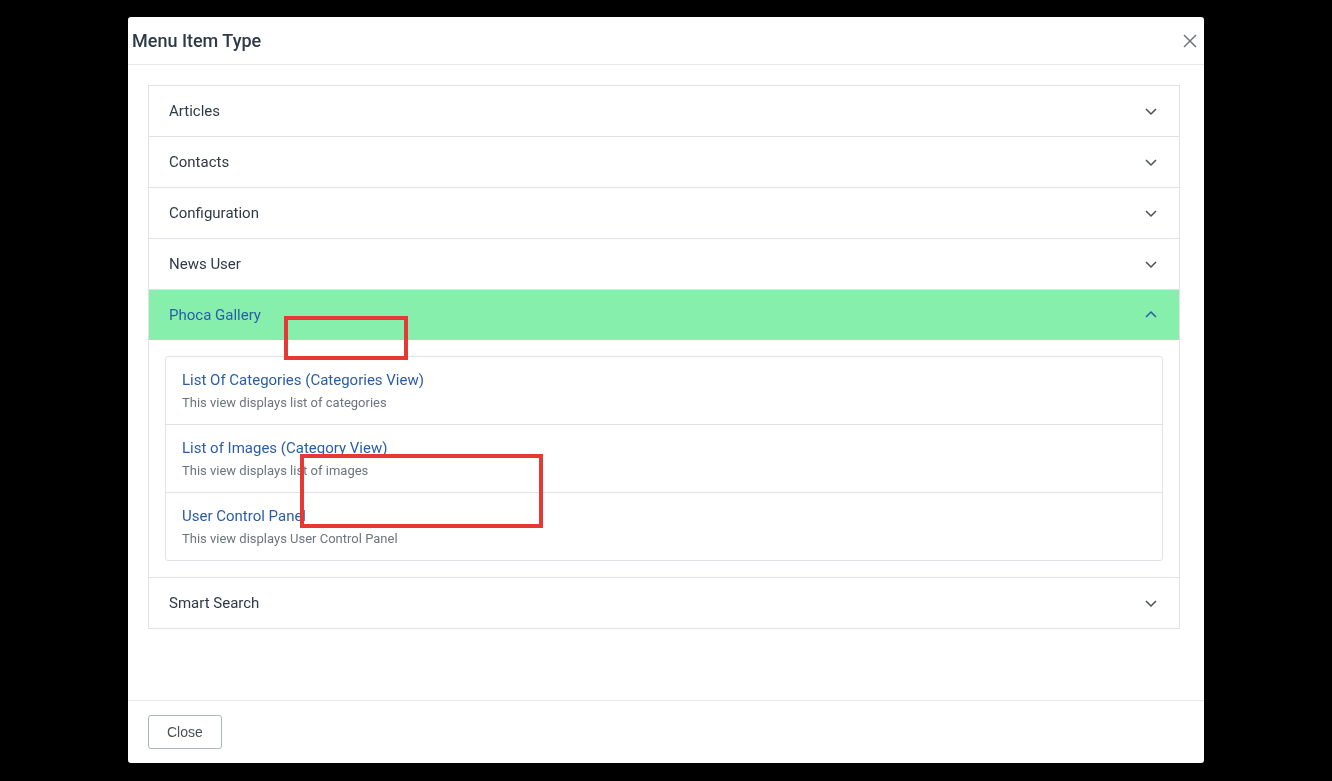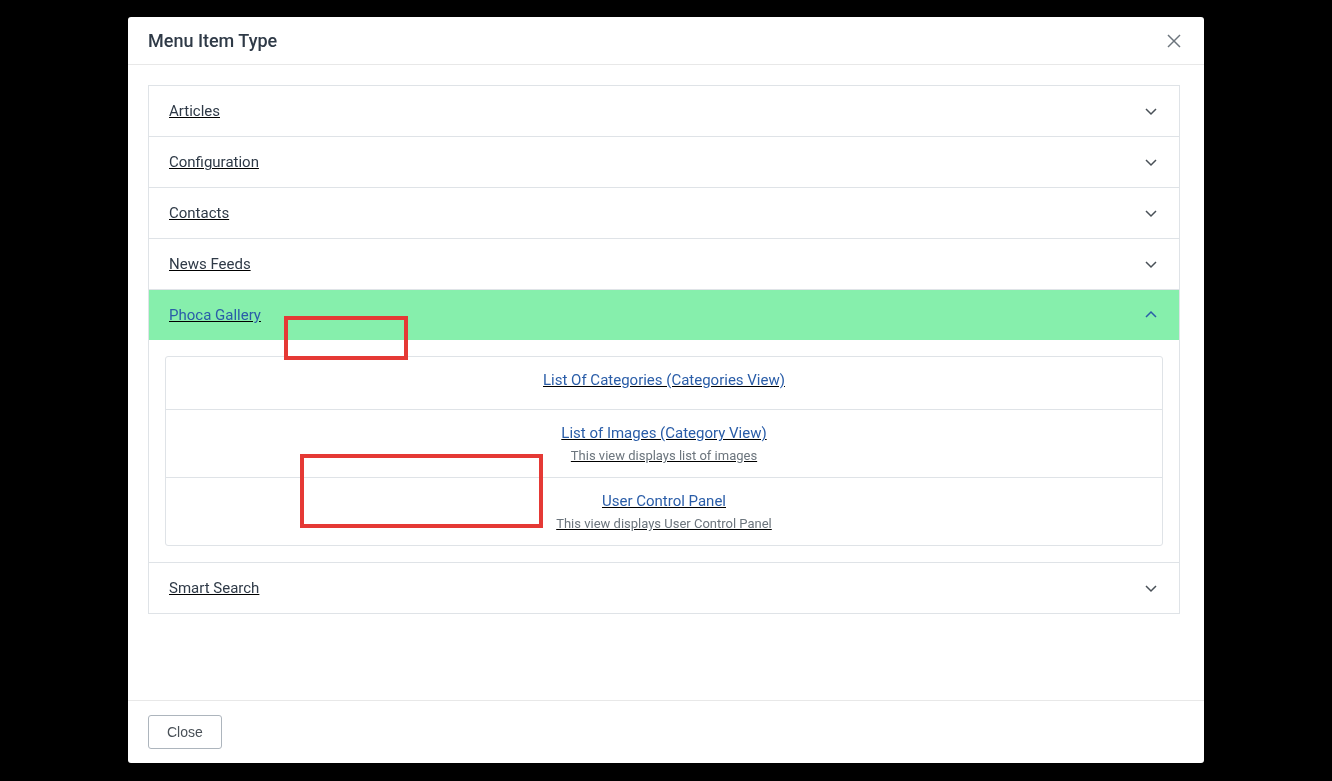--- a/index.html
+++ b/index.html
@@ -29,21 +29,21 @@
       left: 128px;
       width: 1076px;
       height: 746px;
       background: #fff;
       border-radius: 3px;
       display: flex;
       flex-direction: column;
       overflow: hidden;
     }
     .modal-header {
-      padding: 13px 20px;
+      padding: 13px 4px;
       border-bottom: 1px solid #e8e8e8;
       display: flex;
       justify-content: space-between;
       align-items: center;
     }
     .modal-title {
       font-size: 18px;
       font-weight: 500;
       color: #2f3a47;
     }
@@ -71,21 +71,20 @@
     .modal-body::-webkit-scrollbar-thumb {
       background: #c1c1c1;
       border-radius: 2px;
     }
     .accordion {
       border: 1px solid #dfe3e7;
       border-radius: images3px;
     }
     .accordion-item {
       border-bottom: 1px solid #dfe3e7;
-      text-decoration: underline;
     }
     .accordion-item:last-child {
       border-bottom: none;
     }
     .accordion-header {
       padding: 16px 20px;
       display: flex;
       justify-content: space-between;
       align-items: center;
       cursor: pointer;
@@ -104,21 +103,20 @@
       color: #495057;
       display: flex;
       align-items: center;
     }
     .accordion-content {
       padding: 16px;
     }
     .content-box {
       border: 1px solid #dfe3e7;
       border-radius: 3px;
-      text-align: center;
     }
     .option-item {
       padding: 14px 16px;
       border-bottom: 1px solid #dfe3e7;
       cursor: pointer;
     }
     .option-item:last-child {
       border-bottom: none;
     }
     .option-title {
@@ -190,43 +188,43 @@
           <span class="chevron">
             <svg width="16" height="16" viewBox="0 0 16 16" fill="none" stroke="currentColor" stroke-width="1.5">
                 <polyline points="3,6 8,11 13,6"></polyline>
               </svg>
           </span>
         </div>
       </div>
 
       <div class="accordion-item">
         <div class="accordion-header">
+          <span>Contacts</span>
+          <span class="chevron">
+            <svg width="16" height="16" viewBox="0 0 16 16" fill="none" stroke="currentColor" stroke-width="1.5">
+                <polyline points="3,6 8,11 13,6"></polyline>
+              </svg>
+          </span>
+        </div>
+      </div>
+
+      <div class="accordion-item">
+        <div class="accordion-header">
           <span>Configuration</span>
           <span class="chevron">
             <svg width="16" height="16" viewBox="0 0 16 16" fill="none" stroke="currentColor" stroke-width="1.5">
                 <polyline points="3,6 8,11 13,6"></polyline>
               </svg>
           </span>
         </div>
       </div>
 
       <div class="accordion-item">
         <div class="accordion-header">
-          <span>Contacts</span>
-          <span class="chevron">
-            <svg width="16" height="16" viewBox="0 0 16 16" fill="none" stroke="currentColor" stroke-width="1.5">
-                <polyline points="3,6 8,11 13,6"></polyline>
-              </svg>
-          </span>
-        </div>
-      </div>
-
-      <div class="accordion-item">
-        <div class="accordion-header">
-          <span>News Feeds</span>
+          <span>News User</span>
           <span class="chevron">
             <svg width="16" height="16" viewBox="0 0 16 16" fill="none" stroke="currentColor" stroke-width="1.5">
                 <polyline points="3,6 8,11 13,6"></polyline>
               </svg>
           </span>
         </div>
       </div>
 
       <div class="accordion-item">
         <div class="accordion-header expanded">
@@ -235,20 +233,21 @@
             <svg width="16" height="16" viewBox="0 0 16 16" fill="none" stroke="currentColor" stroke-width="1.5">
                 <polyline points="3,10 8,5 13,10"></polyline>
               </svg>
           </span>
         </div>
         <div class="accordion-content">
           <div class="content-box">
 
             <div class="option-item">
               <div class="option-title">List Of Categories (Categories View)</div>
+              <div class="option-desc">This view displays list of categories</div>
             </div>
 
             <div class="option-item">
               <div class="option-title">List of Images (Category View)</div>
               <div class="option-desc">This view displays list of images</div>
             </div>
 
             <div class="option-item">
               <div class="option-title">User Control Panel</div>
               <div class="option-desc">This view displays User Control Panel</div>

